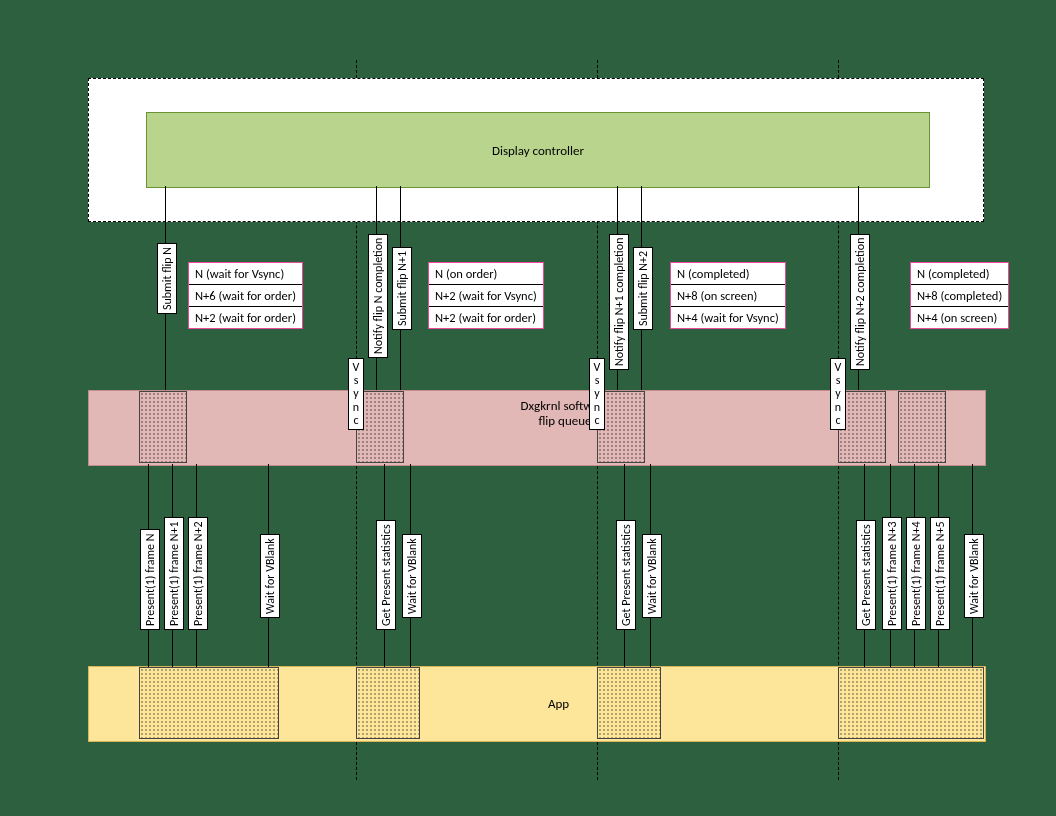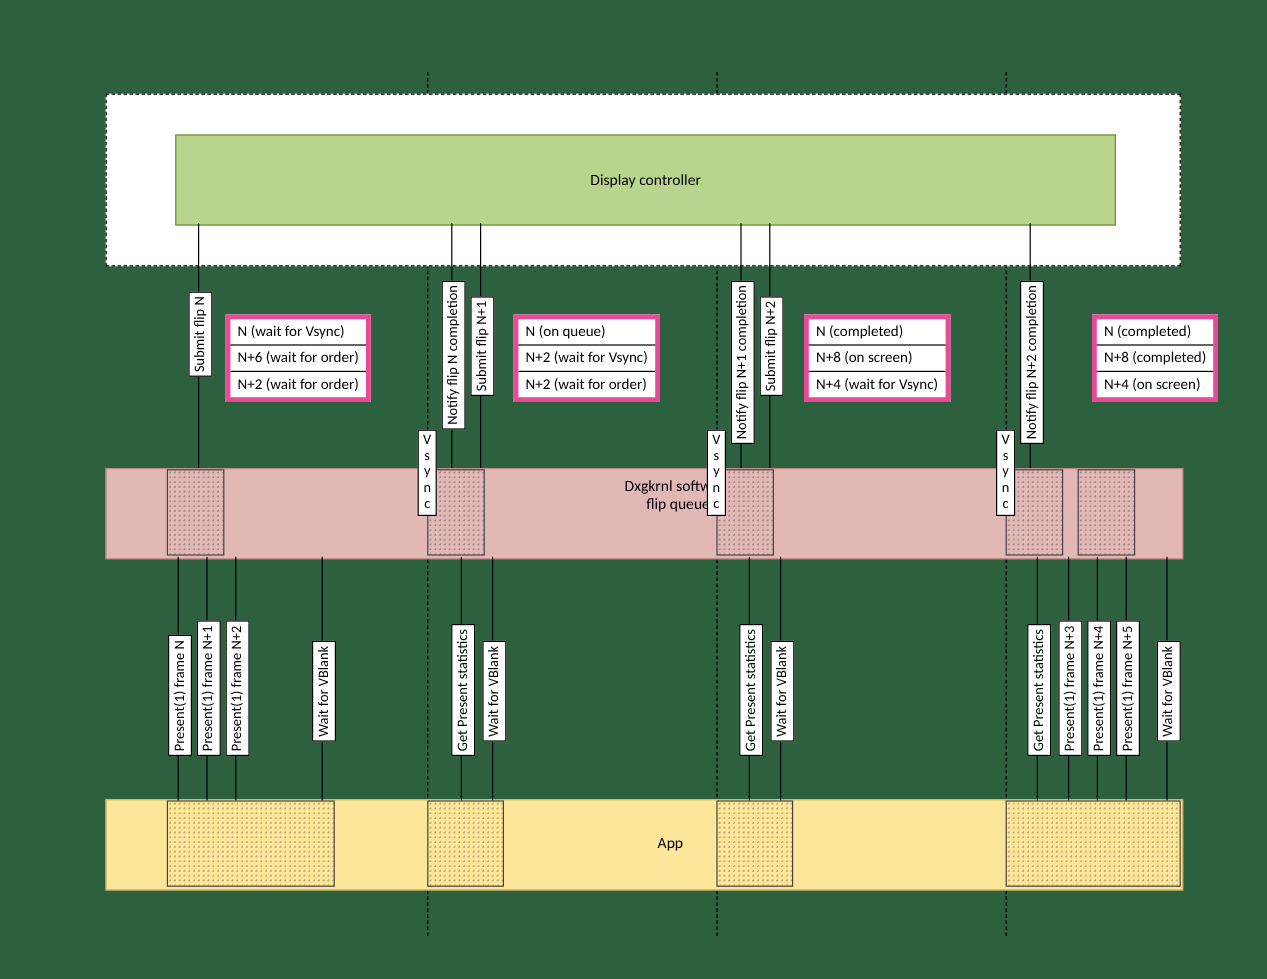--- a/index.html
+++ b/index.html
@@ -101,21 +101,21 @@
     font-size: 12px;
     text-align: center;
     width: 14px;
     padding: 2px 0;
     line-height: 1.1;
   }
   
   .state-table {
     position: absolute;
     background: #fff;
-    border: 4px solid #ec4899;
+    border: 1px solid #ec4899;
     font-size: 12.5px;
   }
   .state-table div {
     padding: 3px 6px;
     border-bottom: 1px solid #000;
     white-space: nowrap;
   }
   .state-table div:last-child { border-bottom: none; }
 </style>
 </head>
@@ -152,21 +152,21 @@
   <div class="vsync-label" style="left:348px;top:358px">V<br>s<br>y<br>n<br>c</div>
   <div class="vsync-label" style="left:589px;top:358px">V<br>s<br>y<br>n<br>c</div>
   <div class="vsync-label" style="left:830px;top:358px">V<br>s<br>y<br>n<br>c</div>
 
   <div class="state-table" style="left:188px;top:262px">
     <div>N (wait for Vsync)</div>
     <div>N+6 (wait for order)</div>
     <div>N+2 (wait for order)</div>
   </div>
   <div class="state-table" style="left:428px;top:262px">
-    <div>N (on queue)</div>
+    <div>N (on order)</div>
     <div>N+2 (wait for Vsync)</div>
     <div>N+2 (wait for order)</div>
   </div>
   <div class="state-table" style="left:670px;top:262px">
     <div>N (completed)</div>
     <div>N+8 (on screen)</div>
     <div>N+4 (wait for Vsync)</div>
   </div>
   <div class="state-table" style="left:910px;top:262px">
     <div>N (completed)</div>

